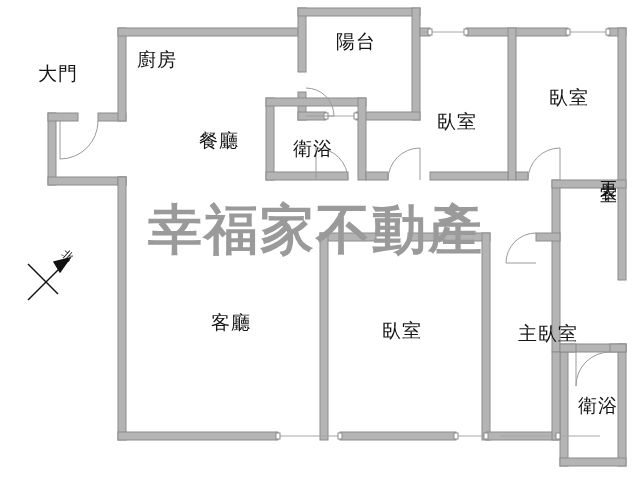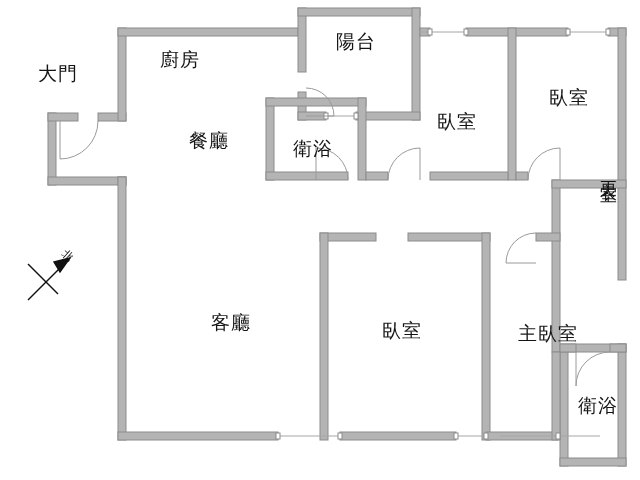--- a/index.html
+++ b/index.html
@@ -195,24 +195,25 @@
 
     <g stroke="#111111" stroke-width="1.4" fill="none">
       <line x1="28" y1="300" x2="70" y2="258"></line>
       <line x1="28" y1="264" x2="58" y2="294"></line>
       <polygon points="70,258 54,262 60,272" fill="#111111" stroke="#111111"></polygon>
     </g>
   </svg>
 
   <div id="compass-label">北</div>
 
+  <div id="watermark">幸福家不動產</div>
 
   <div class="room-label" style="left:38px;  top:64px;text-align:center;">大門</div>
-  <div class="room-label" style="left:160px; top:50px;font-family:Liberation Serif, serif;">廚房</div>
-  <div class="room-label" style="left:189px; top:131px;">餐廳</div>
+  <div class="room-label" style="left:137px; top:50px;font-family:Liberation Serif, serif;">廚房</div>
+  <div class="room-label" style="left:199px; top:131px;">餐廳</div>
   <div class="room-label" style="left:336px; top:32px;font-family:Liberation Serif, serif;">陽台</div>
   <div class="room-label" style="left:293px; top:139px;">衛浴</div>
   <div class="room-label" style="left:437px; top:112px;">臥室</div>
   <div class="room-label" style="left:549px; top:88px;">臥室</div>
   <div class="room-label vertical small" style="left:600px; top:168px;">更衣室</div>
   <div class="room-label" style="left:211px; top:313px;text-align:center;">客廳</div>
   <div class="room-label" style="left:382px; top:321px;">臥室</div>
   <div class="room-label" style="left:518px; top:324px;">主臥室</div>
   <div class="room-label" style="left:578px; top:396px;">衛浴</div>
 

